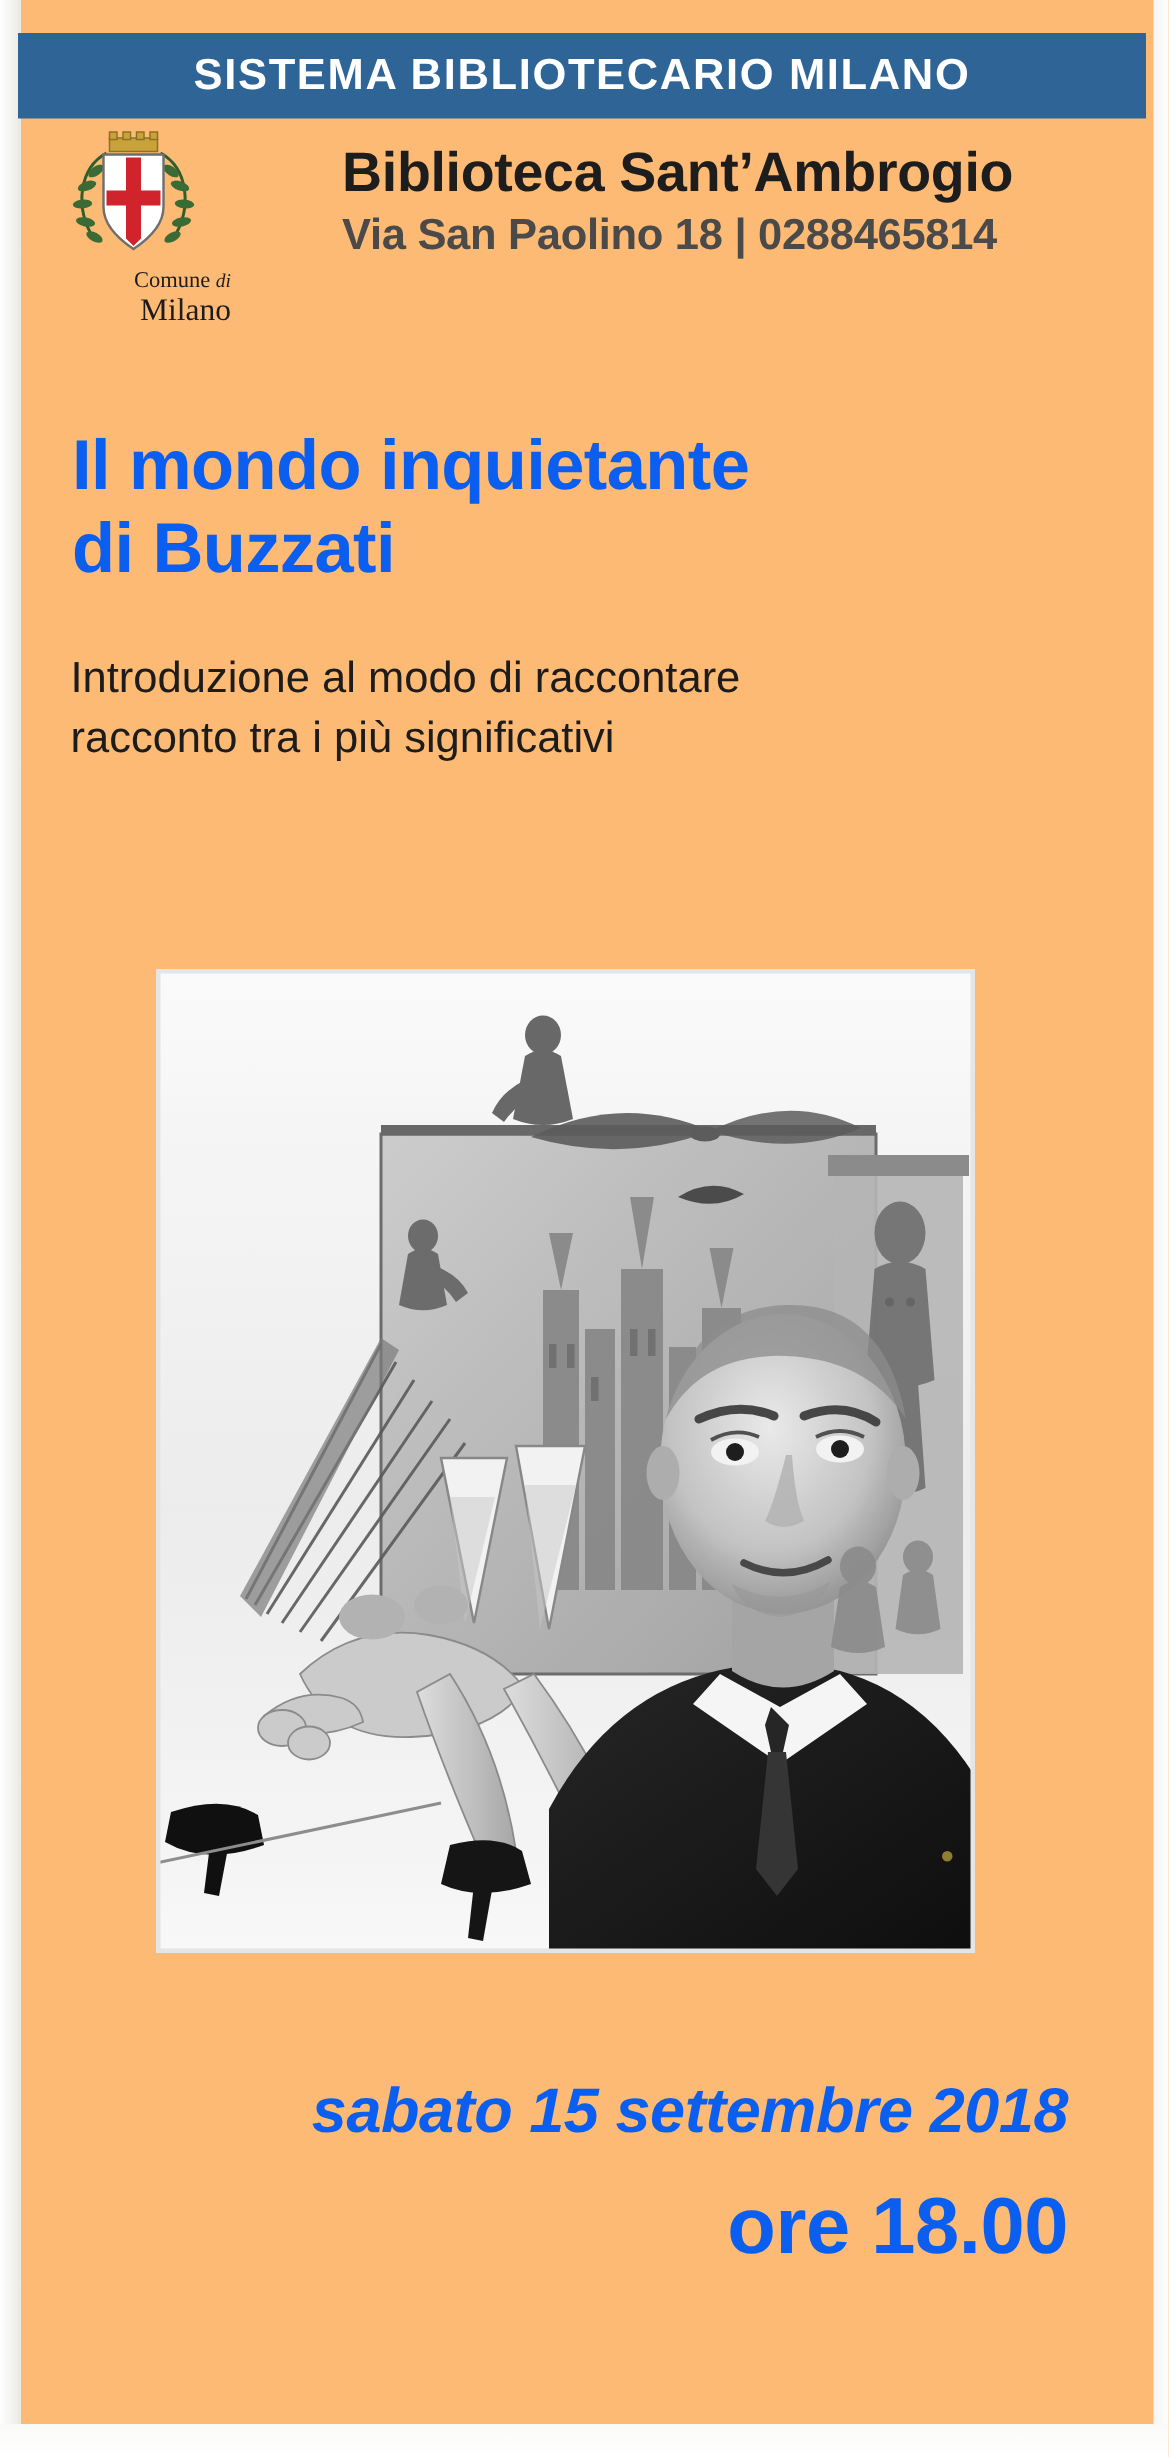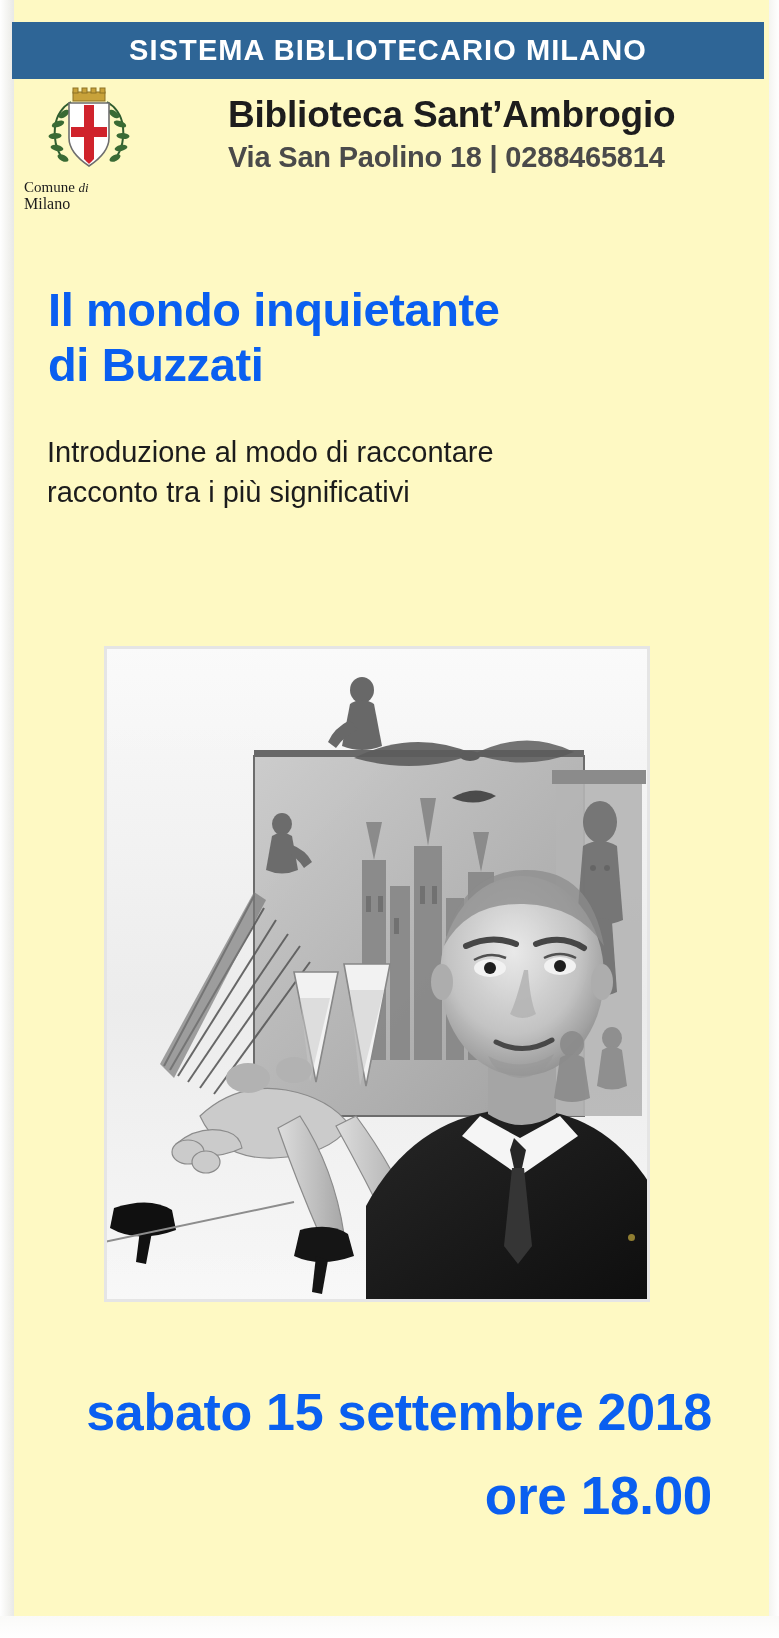--- a/index.html
+++ b/index.html
@@ -11,21 +11,21 @@
   body {
     width: 779px;
     height: 1638px;
     font-family: "Liberation Sans", sans-serif;
     overflow: hidden;
   }
   .flyer {
     position: relative;
     width: 779px;
     height: 1638px;
-    background: #fef9c3;
+    background: #fdba74;
     overflow: hidden;
   }
   
   .scan-edge-left {
     position: absolute;
     left: 0; top: 0;
     width: 14px; height: 100%;
     background: linear-gradient(to right, #ffffff 0%, #f2f2ef 60%, #e9e9e6 100%);
   }
   .scan-edge-right {
@@ -61,38 +61,38 @@
     font-family: "Liberation Sans", sans-serif;
     white-space: nowrap;
   }
 
   
   .crest-block {
     position: absolute;
     left: 24px;
     top: 86px;
     width: 130px;
-    text-align: left;
+    text-align: right;
   }
   .crest {
     position: relative;
     width: 104px;
     height: 92px;
     margin: 0 auto;
   }
   .crest svg { display: block; }
   .crest-caption {
     margin-top: 2px;
     font-family: "Liberation Serif", serif;
     color: #1c1c1c;
     line-height: 1.04;
   }
   .crest-caption .l1 { font-size: 15px; }
   .crest-caption .l1 em { font-style: italic; font-size: 13px; }
-  .crest-caption .l2 { font-size: 16px; }
+  .crest-caption .l2 { font-size: 21px; }
 
   
   .library-block {
     position: absolute;
     left: 196px;
     top: 96px;
     width: 560px;
     margin-left: 32px;
   }
   .library-name {
@@ -158,25 +158,26 @@
   .event-date {
     position: absolute;
     left: 40px;
     top: 1384px;
     width: 672px;
     text-align: right;
     color: #0a5ff0;
     font-family: "Liberation Sans", sans-serif;
   }
   .event-date .date {
-    font-size: 52px;
+    font-size: 42px;
     font-weight: bold;
     letter-spacing: -0.3px;
     display: block;
     line-height: 1.1;
+    font-style: italic;
   }
   .event-date .time {
     font-size: 53px;
     font-weight: bold;
     letter-spacing: -0.3px;
     display: block;
     line-height: 1.25;
     margin-top: 22px;
   }
   .speck {

